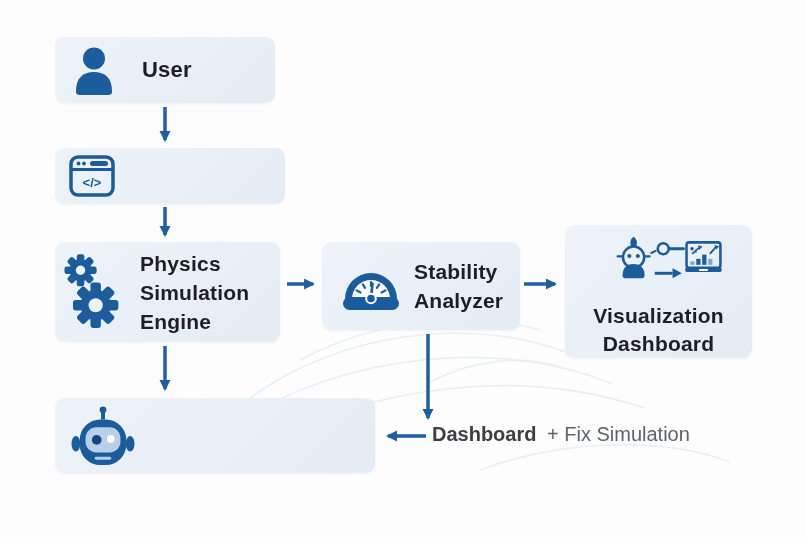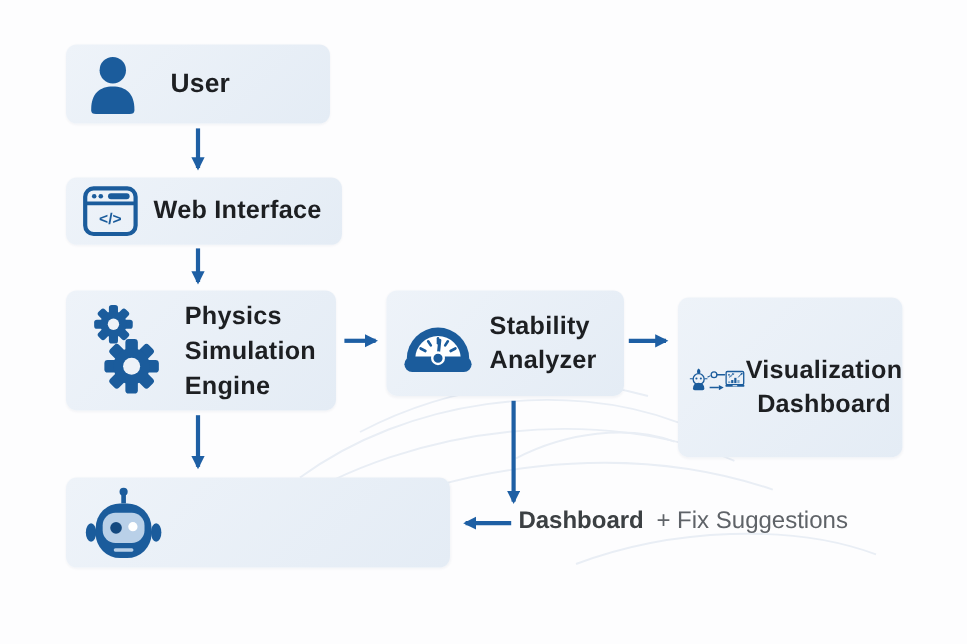--- a/index.html
+++ b/index.html
@@ -24,25 +24,25 @@
   .node{
     position:absolute;z-index:2;display:flex;align-items:center;box-sizing:border-box;
     background:linear-gradient(135deg,var(--node-bg1),var(--node-bg2));
     border-radius:9px;box-shadow:0 1px 2px rgba(30,60,100,0.05);
   }
   .lbl{font-weight:700;color:var(--text-dark);letter-spacing:.2px;}
   #n-user{left:55px;top:37px;width:220px;height:66px;padding-left:17px;gap:26px;}
   #n-user .lbl{font-size:22px;}
   #n-web{left:55px;top:148px;width:230px;height:56px;padding-left:14px;gap:13px;}
   #n-web .lbl{font-size:21px;}
-  #n-physics{left:55px;top:242px;width:225px;height:100px;padding-left:14px;gap:15px;}
+  #n-physics{left:55px;top:242px;width:225px;height:100px;padding-left:0;gap:15px;}
   #n-physics .lbl{font-size:21px;line-height:29px;width:125px;}
-  #n-stability{left:322px;top:242px;width:198px;height:88px;padding-left:14px;gap:14px;}
+  #n-stability{left:322px;top:242px;width:198px;height:88px;padding-left:14px;gap:14px;justify-content:center;}
   #n-stability .lbl{font-size:21px;line-height:29px;width:100px;}
-  #n-viz{left:565px;top:248px;width:187px;height:133px;justify-content:flex-start;padding-top:11px;}
+  #n-viz{left:565px;top:225px;width:187px;height:133px;flex-direction:column;justify-content:flex-start;padding-top:11px;}
   #n-viz .lbl{font-size:21px;line-height:28px;width:160px;text-align:center;margin-top:5px;}
   #n-ai{left:55px;top:398px;width:320px;height:75px;padding-left:14px;gap:20px;}
   #n-ai .lbl{font-size:22px;}
   .edge-label{
     position:absolute;z-index:2;left:432px;top:423px;font-size:20px;white-space:nowrap;
   }
   .edge-label .d{color:#3c4043;font-weight:700;}
   .edge-label .g{color:var(--text-gray);font-weight:400;margin-left:5px;}
   
   .fa{fill:var(--accent);}
@@ -90,21 +90,20 @@
 
   <div class="node" id="n-web">
     <svg width="46" height="42" viewBox="0 0 46 42">
       <rect x="2" y="2" width="42" height="38" rx="7" class="sa" stroke-width="3.5"></rect>
       <line x1="3" y1="14.5" x2="43" y2="14.5" class="sa" stroke-width="3"></line>
       <circle cx="9.5" cy="8.5" r="1.9" class="fa"></circle>
       <circle cx="15" cy="8.5" r="1.9" class="fa"></circle>
       <rect x="21" y="6" width="18" height="5" rx="2.5" class="fa"></rect>
       <text x="23" y="32" text-anchor="middle" font-size="13" font-weight="bold" font-family="Liberation Sans, sans-serif" class="fa">&lt;/&gt;</text>
     </svg>
-    <div class="lbl">Web Interface</div>
   </div>
 
   <div class="node" id="n-physics">
     <svg width="70" height="84" viewBox="0 0 74 88">
       <g transform="translate(27,21)">
         <g class="fa">
           <rect x="-4" y="-17" width="8" height="34" rx="2.5"></rect>
           <rect x="-4" y="-17" width="8" height="34" rx="2.5" transform="rotate(45)"></rect>
           <rect x="-4" y="-17" width="8" height="34" rx="2.5" transform="rotate(90)"></rect>
           <rect x="-4" y="-17" width="8" height="34" rx="2.5" transform="rotate(135)"></rect>
@@ -196,16 +195,16 @@
       <rect x="9" y="15" width="48" height="47" rx="21" class="fa"></rect>
       <rect x="15" y="23" width="36" height="26" rx="11" fill="#b9d0e8"></rect>
       <circle cx="26.5" cy="36" r="5" fill="#14497f"></circle>
       <circle cx="41" cy="35" r="4" fill="#ffffff"></circle>
       <path d="M26 55 H40" stroke="#b9d0e8" stroke-width="3" stroke-linecap="round"></path>
     </svg>
   </div>
 
   <div class="edge-label">
     <span class="d">Dashboard</span>
-    <span class="g">+ Fix Suggestions</span>
+    <span class="g">+ Fix Simulation</span>
   </div>
 
 </div>
 
 </body></html>

